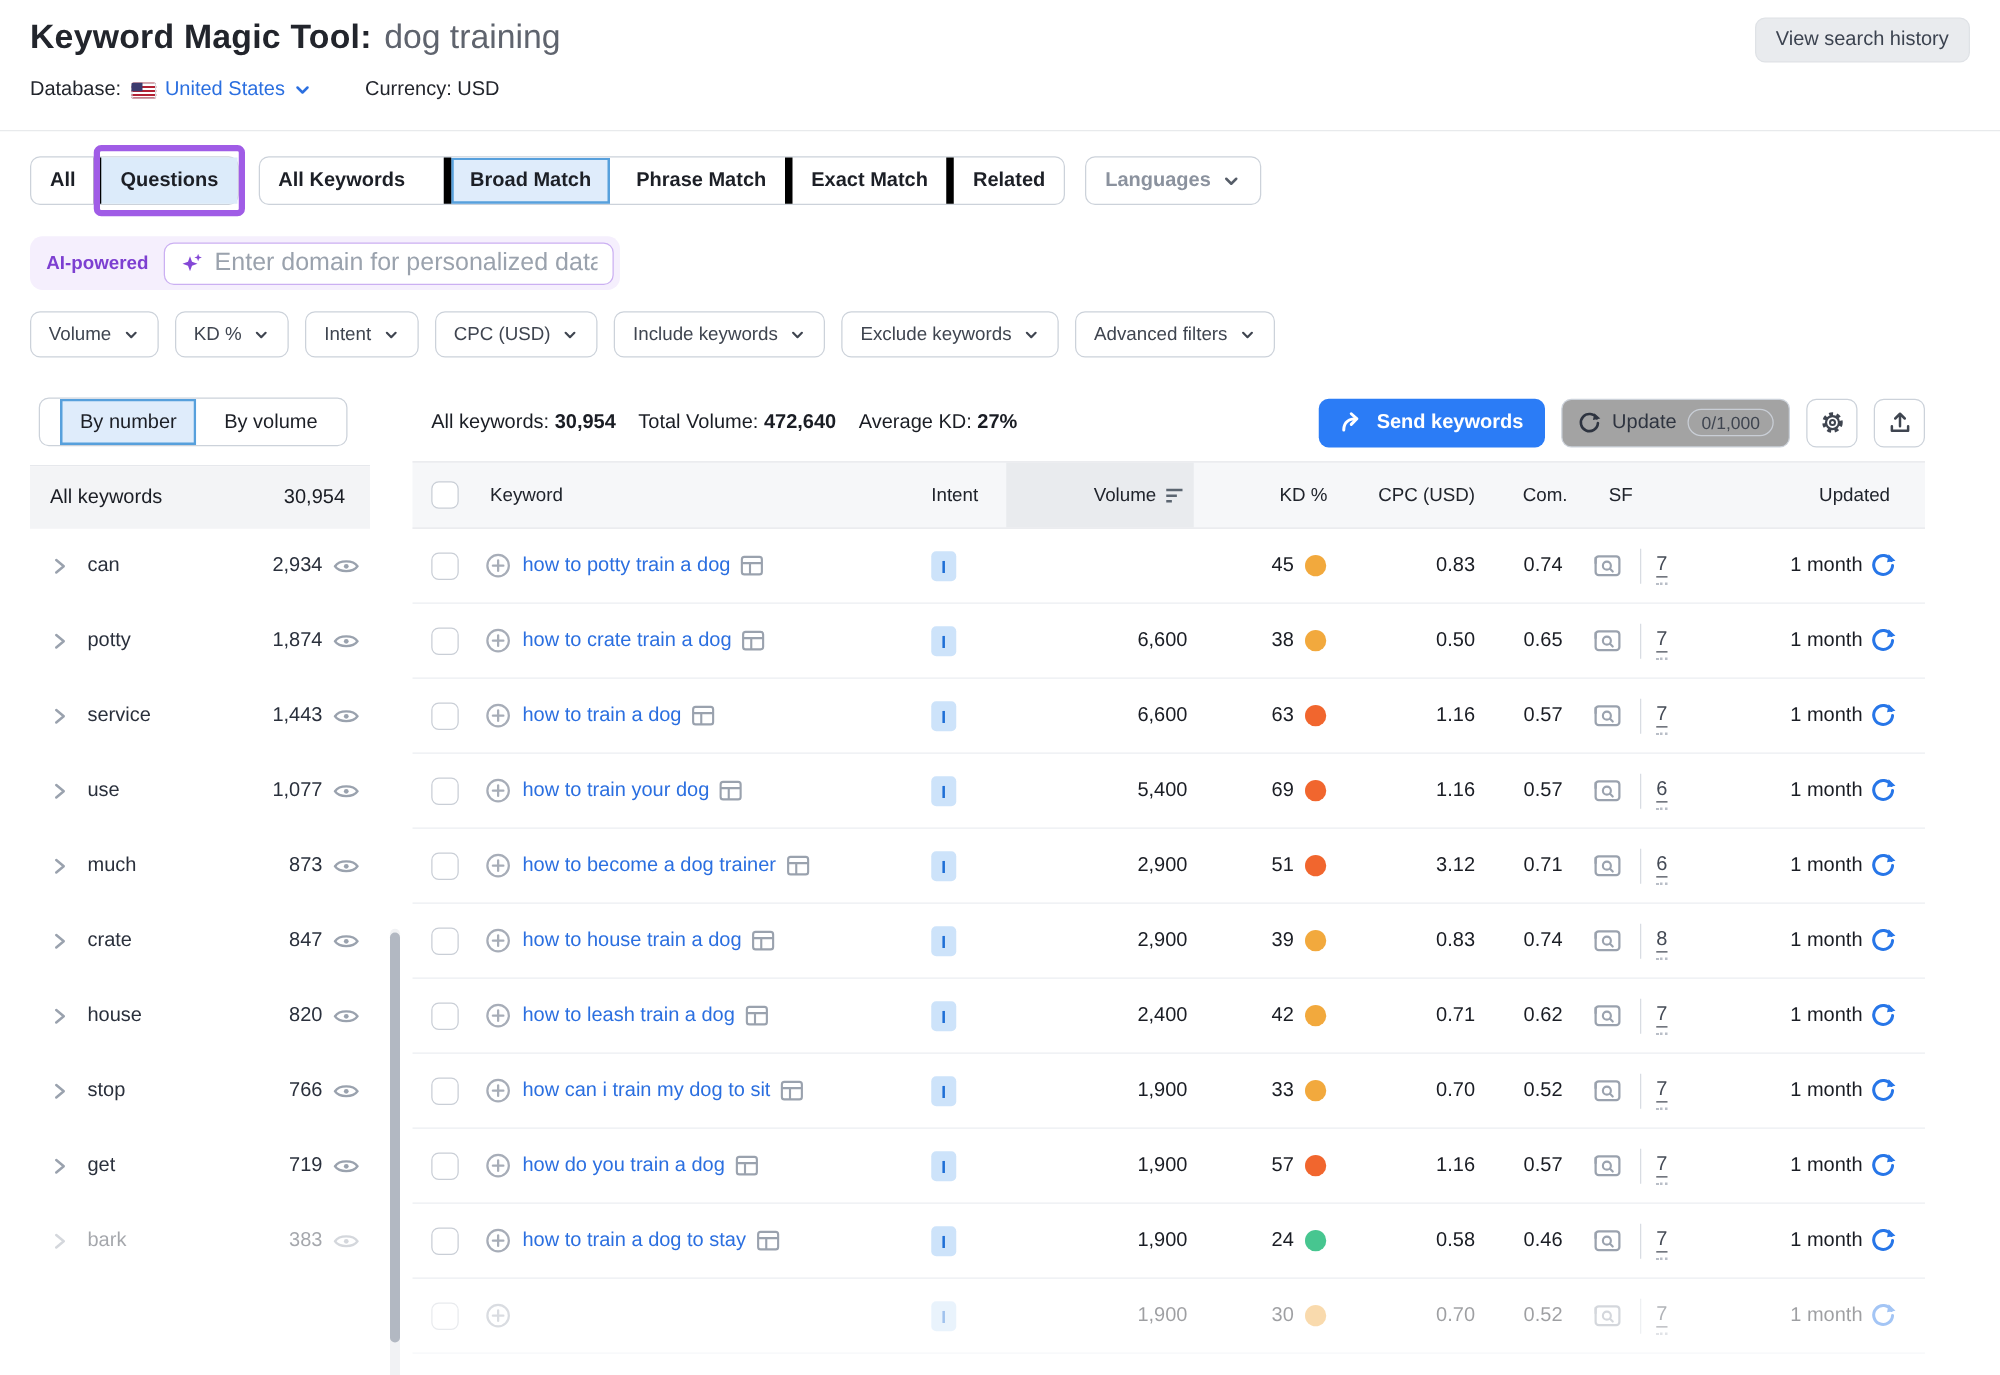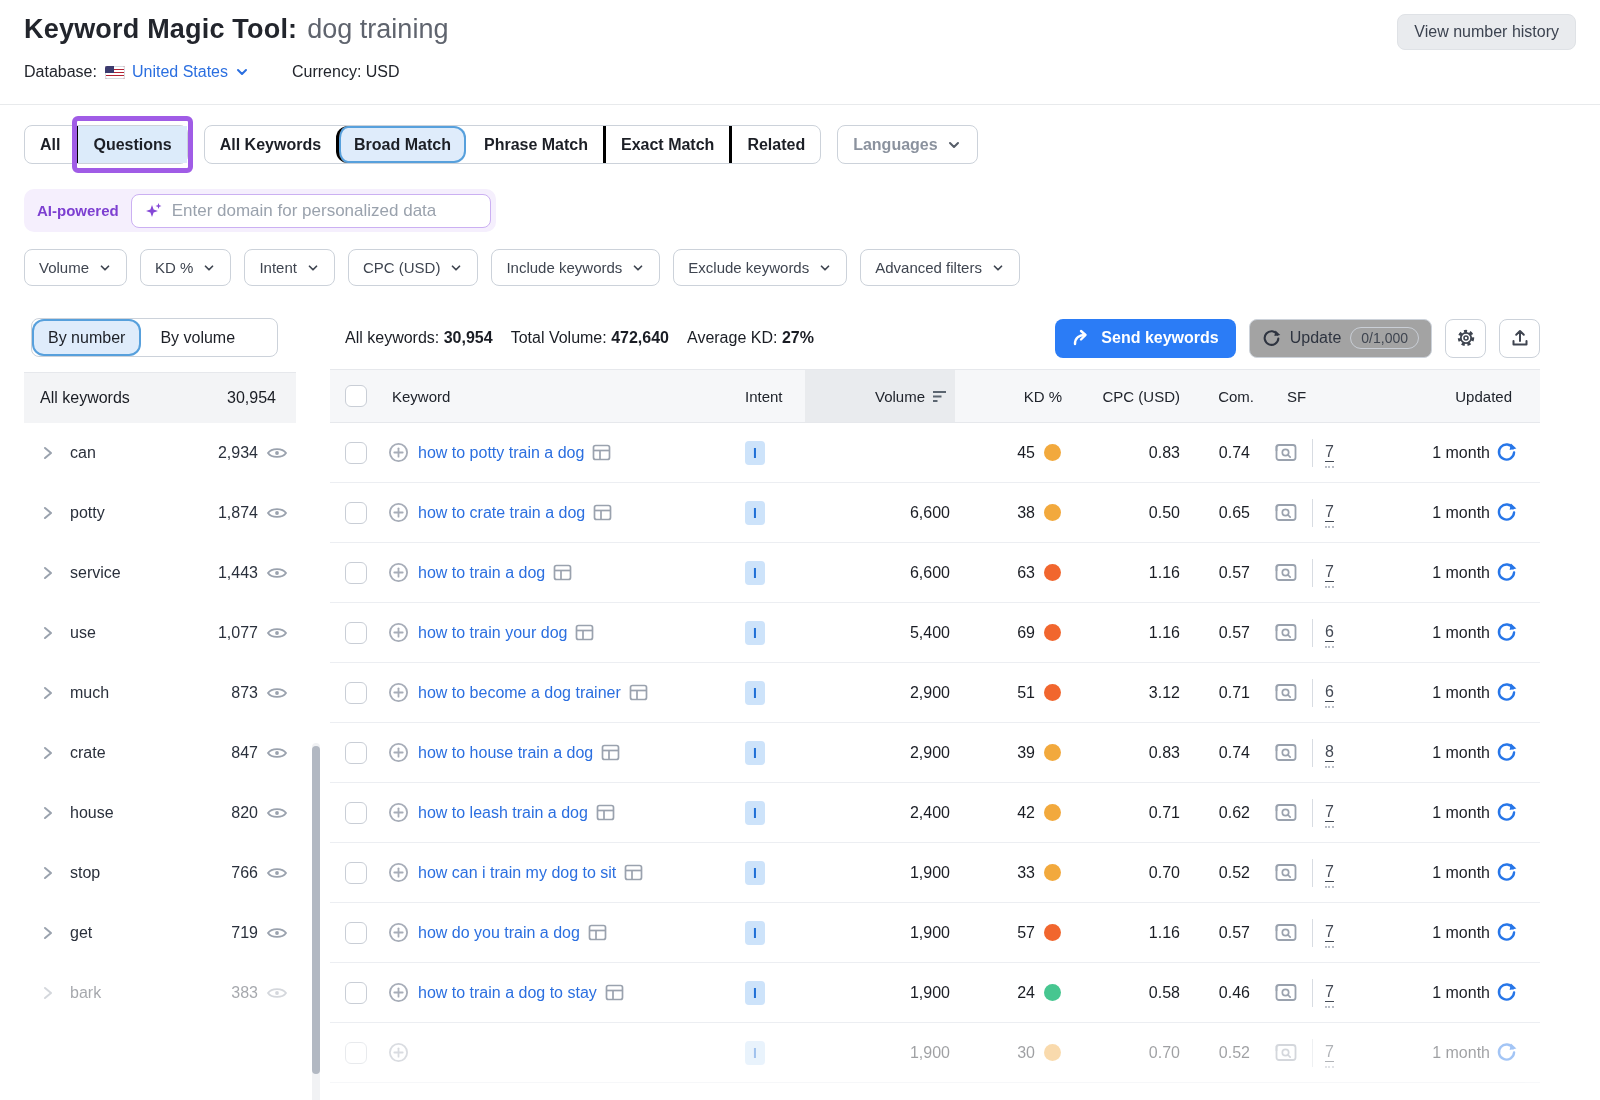--- a/index.html
+++ b/index.html
@@ -18,32 +18,32 @@
   .flag { position:relative; width:20px; height:13px; border-radius:2px; overflow:hidden; background:repeating-linear-gradient(180deg,#b22234 0 1.5px,#fff 1.5px 3px); box-shadow:0 0 0 1px #d7dadf inset; margin-right:7px; }
   .flag .canton { position:absolute; top:0; left:0; width:9px; height:7px; background:#3c3b6e; }
   .db-link { color:#2b6fe0; margin-right:6px; }
   .currency-wrap { margin-left:42px; }
   .chev { display:inline-block; }
 
   
   .tabs-row { position:absolute; top:125px; left:24px; display:flex; align-items:flex-start; gap:16px; }
   .seg-group { display:flex; border:1px solid #ccd2da; border-radius:8px; background:#fff; height:39px; }
   .seg { position:relative; display:flex; align-items:center; padding:0 15px; font-size:16px; font-weight:600; color:#1c1f26; cursor:pointer; white-space:nowrap; }
-  .seg + .seg { border-left:3px solid #000000; }
+  .seg + .seg { border-left:6px solid #000000; }
   .seg.highlight { background:#dcebfa; }
   .seg.highlight::after { content:""; position:absolute; left:-6px; right:-6px; top:-10px; bottom:-10px; border:5px solid #a05ce6; border-radius:6px; pointer-events:none; }
-  .seg.active { background:#dfecfb; border-radius:12px; box-shadow:inset 0 0 0 2px #57a0dc; }
+  .seg.active { background:#dfecfb; border-radius:0; box-shadow:inset 0 0 0 2px #57a0dc;margin-left:16px; }
   .seg.active + .seg { border-left-color:transparent; }
   .lang-btn { display:flex; align-items:center; gap:8px; border:1px solid #ccd2da; border-radius:8px; height:39px; padding:0 15px; font-size:16px; font-weight:600; color:#8b929e; background:#fff; cursor:pointer; }
 
   
   .ai-bar { position:absolute; top:189px; left:24px; height:43px; display:flex; align-items:center; background:#f5effd; border-radius:10px; padding:0 5px 0 13px; }
   .ai-badge { font-size:15px; font-weight:700; color:#7d3fd1; margin-right:12px; }
   .ai-input-wrap { display:flex; align-items:center; gap:8px; width:360px; height:34px; background:#fff; border:1px solid #cbb0f2; border-radius:8px; padding:0 12px; }
-  .ai-input { border:none; outline:none; flex:1; font-size:17px; color:#0f172a; font-family:inherit; background:transparent; }
+  .ai-input { border:none; outline:none; flex:1; font-size:20px; color:#0f172a; font-family:inherit; background:transparent; }
   .ai-input::placeholder { color:#9aa2ad; }
 
   
   .filters-row { position:absolute; top:249px; left:24px; display:flex; gap:13px; }
   .filter-btn { display:flex; align-items:center; gap:9px; height:37px; border:1px solid #ccd2da; border-radius:8px; background:#fff; padding:0 14px; font-size:15px; color:#3f4550; cursor:pointer; white-space:nowrap; }
 
   
   .sidebar { position:absolute; top:318px; left:24px; width:272px; }
   .side-toggle { display:flex; border:1px solid #ccd2da; border-radius:8px; height:39px; width:247px; margin-left:7px; background:#fff; }
   .side-toggle .seg { font-weight:400; font-size:16px; padding:0 16px; }
@@ -114,21 +114,21 @@
 </style>
 </head>
 <body>
 
 <div class="page">
 
   <div class="app-header">
     <div class="title-row">
       <span class="page-title">Keyword Magic Tool:</span>
       <span class="page-query">dog training</span>
-      <button class="history-btn">View number history</button>
+      <button class="history-btn">View search history</button>
     </div>
     <div class="meta-row">
       <span class="meta-label">Database:</span>
       <span class="flag">
           <span class="canton"></span>
         </span>
       <span class="db-link">United States</span>
       <span class="chev">
         <svg width="16" height="16" viewBox="0 0 16 16">
             <polyline points="4,6 8,10 12,6" fill="none" stroke="#2b6fe0" stroke-width="2" stroke-linecap="round" stroke-linejoin="round"></polyline>

